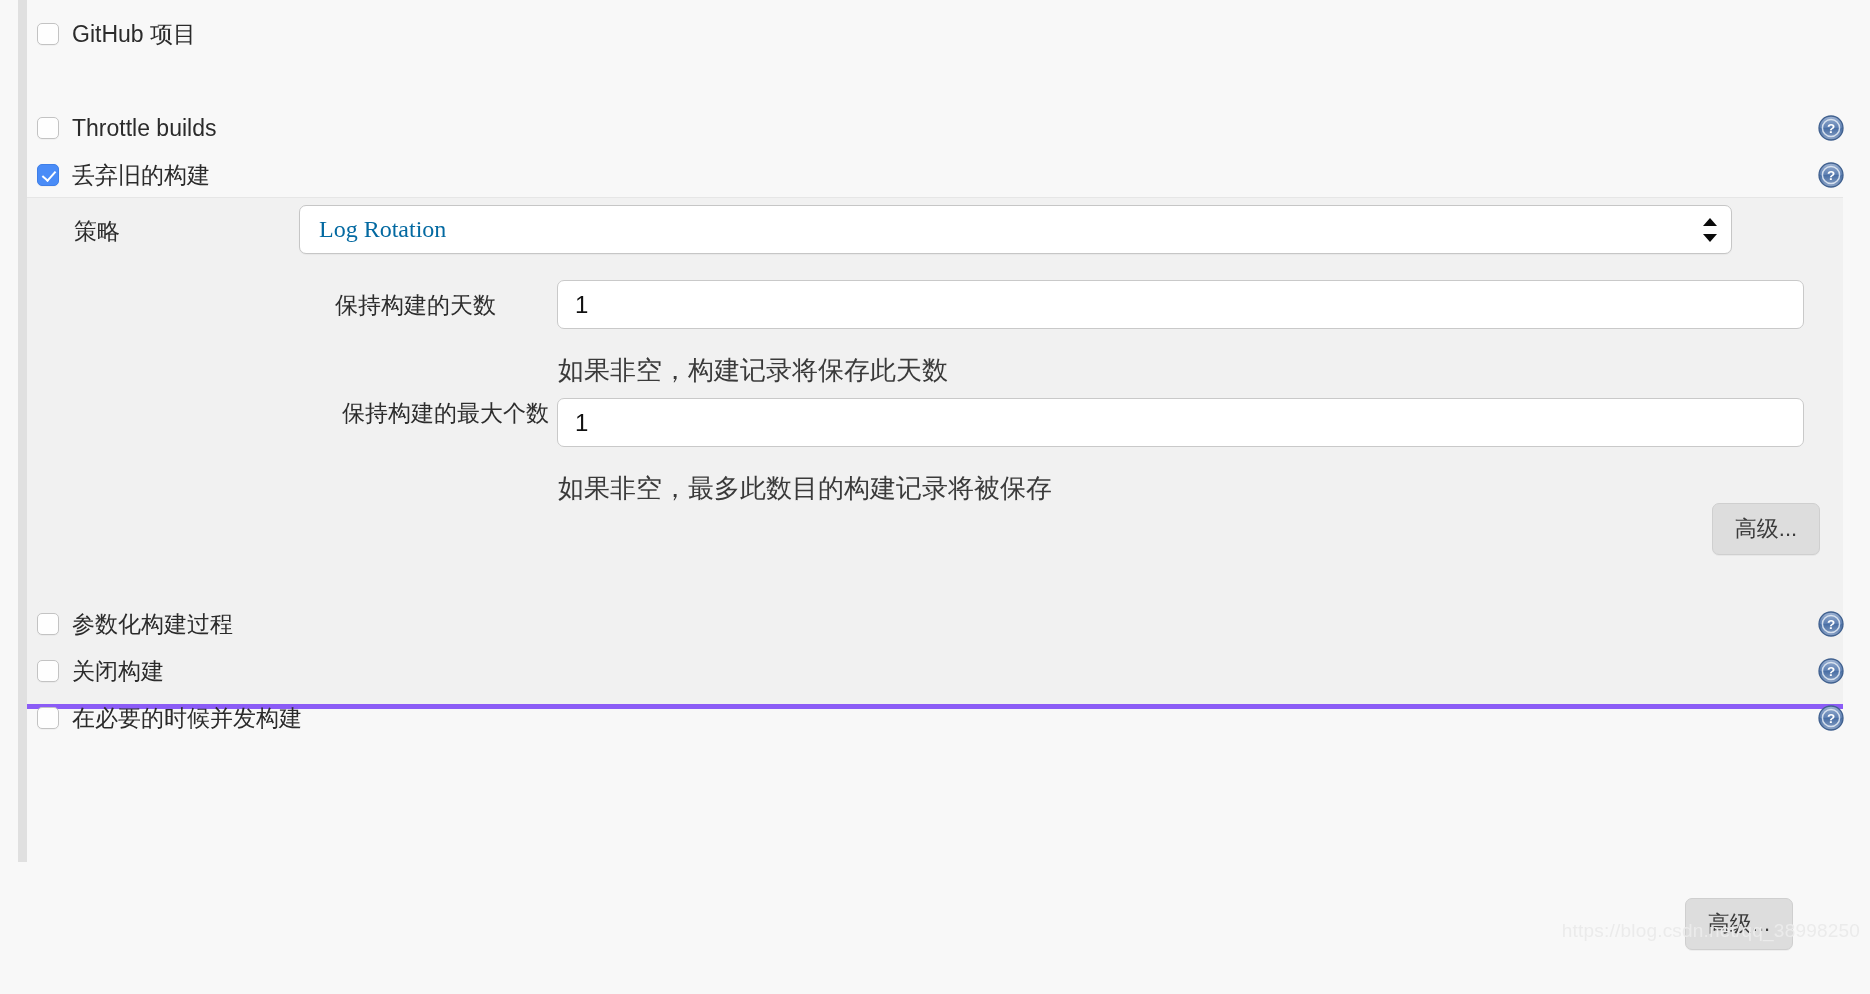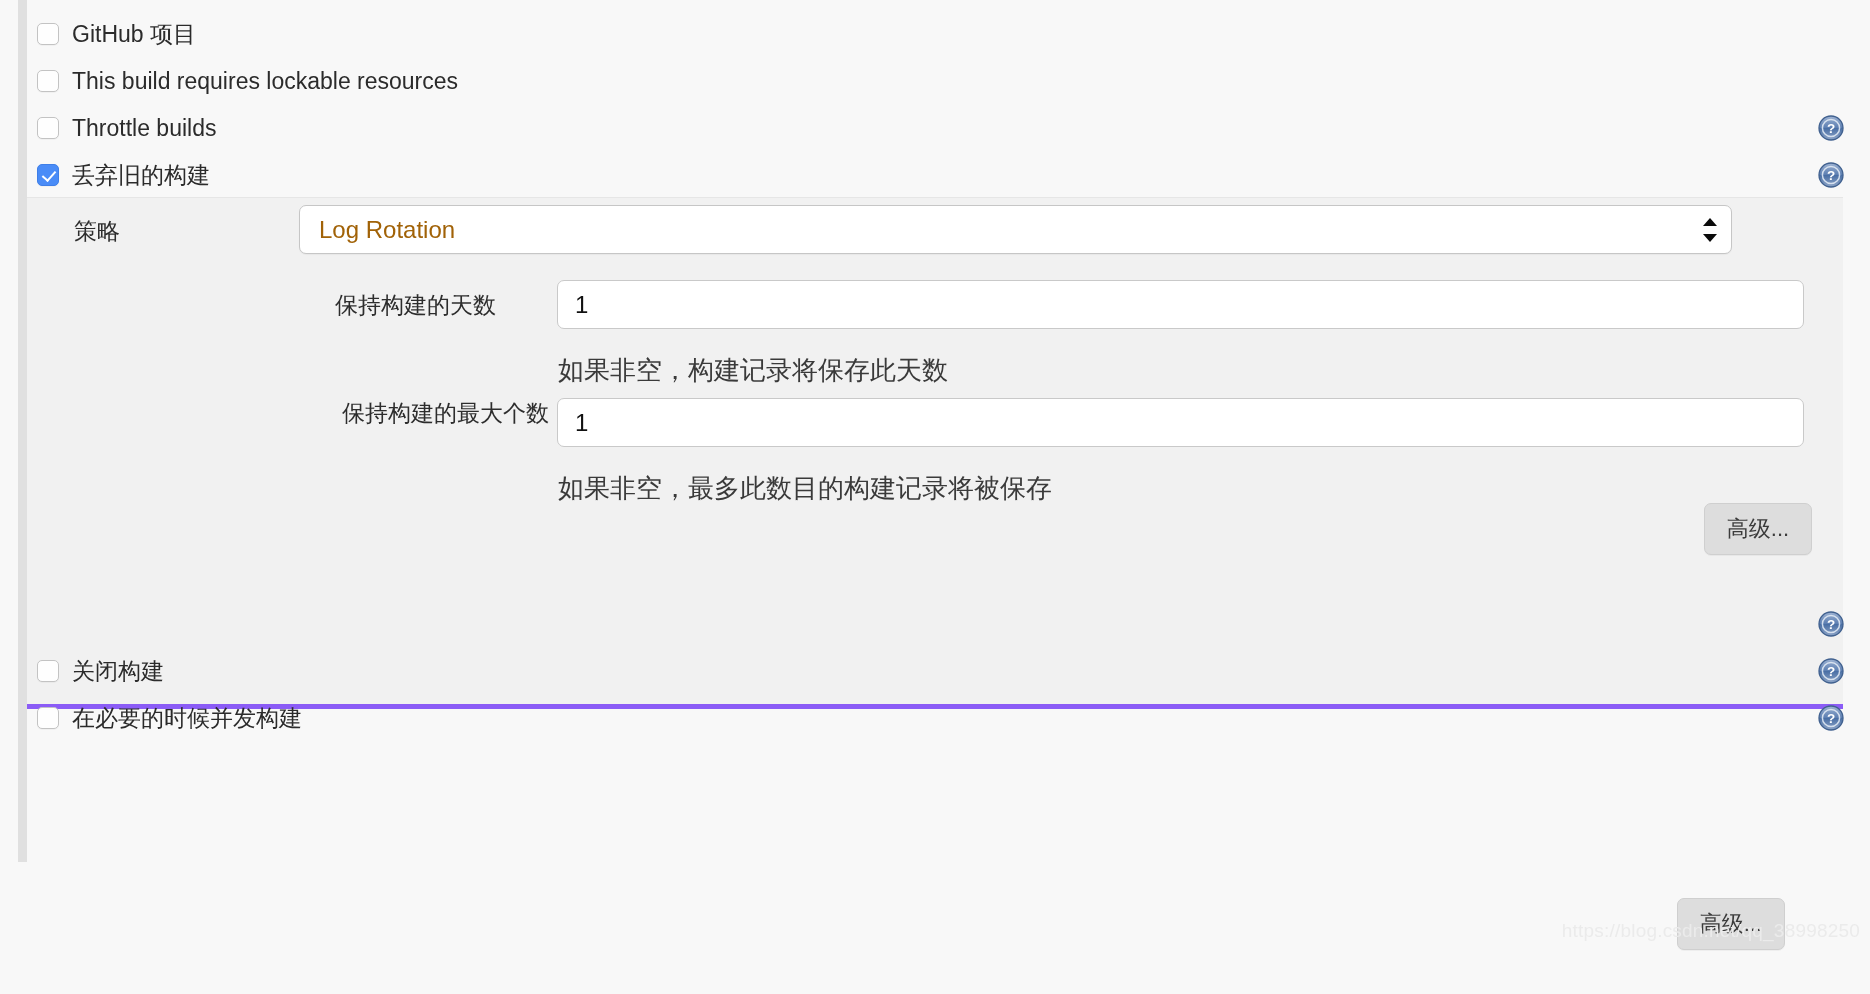--- a/index.html
+++ b/index.html
@@ -103,23 +103,24 @@
     position: absolute;
     background: #ffffff;
     border: 1px solid #c6c6c6;
     border-radius: 7px;
     box-shadow: 0 1px 1px rgba(0,0,0,0.04);
     display: flex;
     align-items: center;
   }
   .select-text {
     font-size: 24px;
-    color: #a16207;
+    color: #0369a1;
     margin-left: 19px;
     white-space: nowrap;
+    font-family: Liberation Serif, serif;
   }
   .select-arrows {
     position: absolute;
     right: 14px;
     top: 50%;
     transform: translateY(-50%);
     width: 14px;
     height: 26px;
   }
   .select-arrows .tri {
@@ -164,20 +165,21 @@
     position: absolute;
     background: #dddddd;
     border: 1px solid #cfcfcf;
     border-radius: 7px;
     display: flex;
     align-items: center;
     justify-content: center;
     font-size: 22px;
     color: #3b3b3b;
     box-shadow: 0 1px 0 rgba(0,0,0,0.04);
+    margin-left: 8px;
   }
 
   .watermark {
     position: absolute;
     right: 10px;
     bottom: 8px;
     font-size: 19px;
     color: #ebebeb;
     letter-spacing: 0.2px;
     white-space: nowrap;
@@ -197,24 +199,20 @@
 
 <div id="page">
 
   <div class="left-rail"></div>
 
   <div class="cb-row" style="top:6px;">
     <span class="cbox"></span>
     <span class="cb-label">GitHub 项目</span>
   </div>
 
-  <div class="cb-row" style="top:53px;">
-    <span class="cbox"></span>
-    <span class="cb-label">This build requires lockable resources</span>
-  </div>
 
   <div class="cb-row" style="top:100px;text-align:center;">
     <span class="cbox"></span>
     <span class="cb-label">Throttle builds</span>
   </div>
   <span class="help-icon" style="left:1818px; top:115px;">
     <svg viewBox="0 0 26 26">
       <defs>
         <linearGradient id="hg1" x1="0" y1="0" x2="0" y2="1">
           <stop offset="0%" stop-color="#9fb4d4"></stop>
@@ -265,20 +263,24 @@
 
     <div class="text-input" style="left:530px; top:200px; width:1247px; height:49px;">
       <span class="val">1</span>
     </div>
 
     <span class="hint" style="left:531px; top:273px;">如果非空，最多此数目的构建记录将被保存</span>
 
     <div class="adv-btn" style="left:1677px; top:305px; width:108px; height:52px;">高级...</div>
   </div>
 
+  <div class="cb-row" style="top:596px;">
+    <span class="cbox"></span>
+    <span class="cb-label">参数化构建过程</span>
+  </div>
   <span class="help-icon" style="left:1818px; top:611px;">
     <svg viewBox="0 0 26 26">
       <circle cx="13" cy="13" r="12" fill="url(#hg1)" stroke="#41618f" stroke-width="1.3"></circle>
       <circle cx="13" cy="13" r="8.6" fill="none" stroke="#e8eef7" stroke-width="1.5" opacity="0.85"></circle>
       <text x="13" y="18.3" font-family="'Liberation Sans', sans-serif" font-size="13.5" font-weight="bold" fill="#ffffff" text-anchor="middle">?</text>
     </svg>
   </span>
 
   <div class="cb-row" style="top:643px;">
     <span class="cbox"></span>

